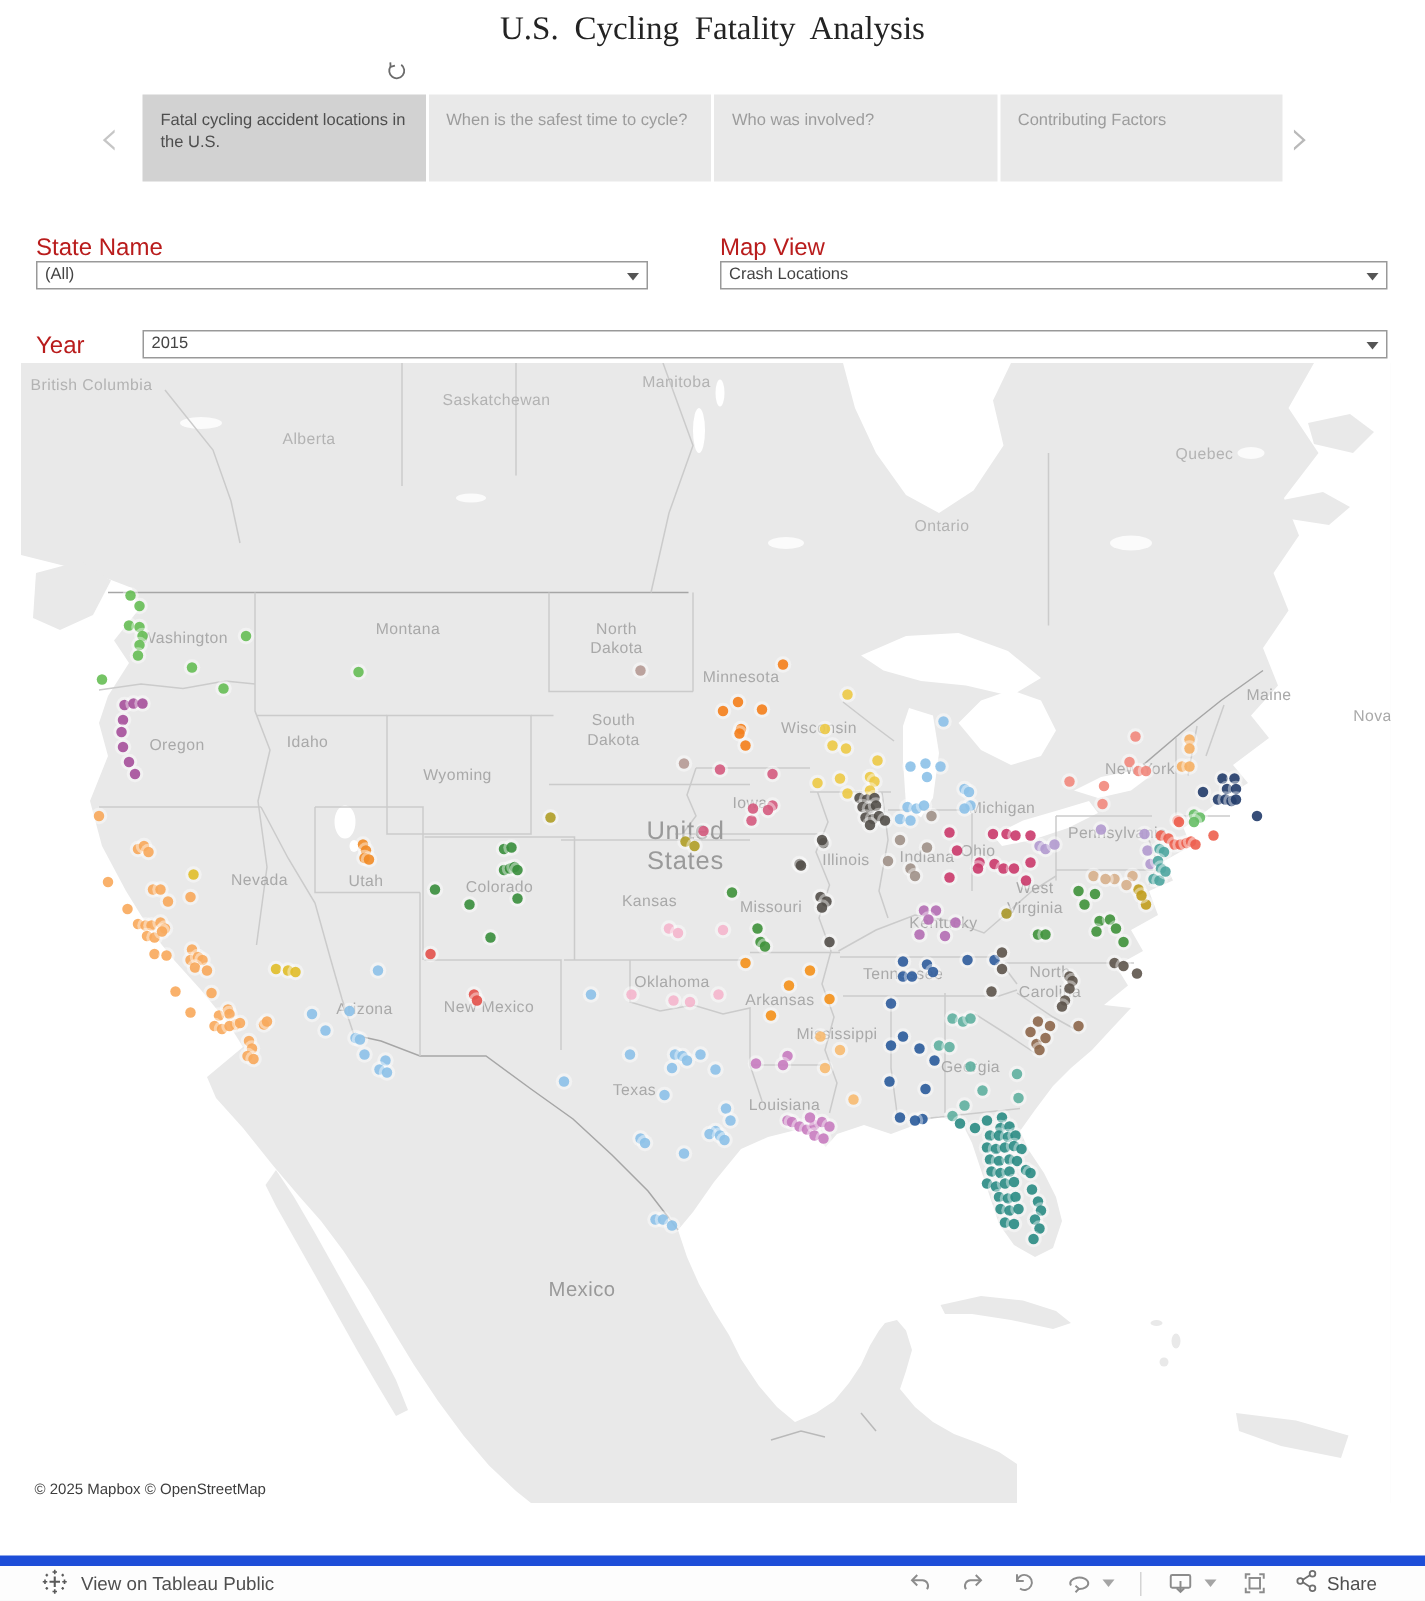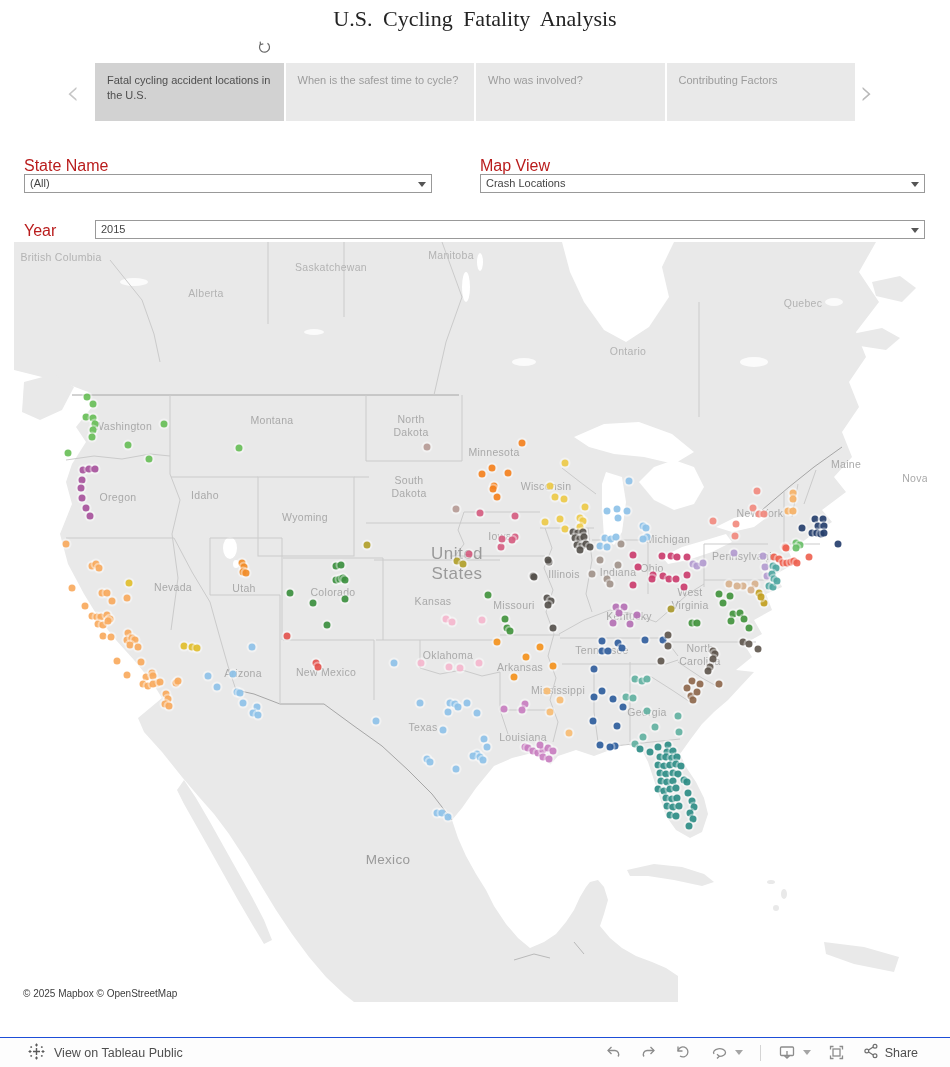--- a/index.html
+++ b/index.html
@@ -37,21 +37,21 @@
   .map-label.us{font-size:17px;color:#9a9a9a;letter-spacing:.5px;line-height:1.15;}
   .map-label.mx{font-size:13.5px;color:#9a9a9a;}
   .dots{position:absolute;left:0;top:0;width:100%;height:100%;z-index:3;}
   .dot{position:absolute;width:7px;height:7px;border-radius:50%;transform:translate(-50%,-50%);
     opacity:.92;box-shadow:0 0 0 2px rgba(255,255,255,.45);}
   .attribution{position:absolute;left:4px;bottom:2px;z-index:4;background:rgba(255,255,255,.75);
     font-size:10px;color:#3d3d3d;padding:1px 5px;}
 
   
   .toolbar{position:absolute;left:0;top:1037px;width:950px;height:30px;background:#fdfdfd;
-    border-top:1px solid #1d4ed8;display:flex;align-items:center;box-sizing:border-box;}
+    border-top:7px solid #1d4ed8;display:flex;align-items:center;box-sizing:border-box;}
   .toolbar-left{display:flex;align-items:center;margin-left:28px;gap:9px;color:#4f4f4f;font-size:12.5px;cursor:pointer;}
   .toolbar-right{margin-left:auto;margin-right:32px;display:flex;align-items:center;gap:17px;}
   .tb-icon{width:18px;height:18px;display:flex;align-items:center;justify-content:center;cursor:pointer;}
   .tb-sep{width:1px;height:16px;background:#d4d4d4;}
   .tb-caret{width:0;height:0;border-left:4px solid transparent;border-right:4px solid transparent;
     border-top:5px solid #a5a5a5;margin-left:-10px;cursor:pointer;}
   .share-group{display:flex;align-items:center;gap:6px;color:#4f4f4f;font-size:12.5px;cursor:pointer;}
 </style>
 </head>
 <body>

